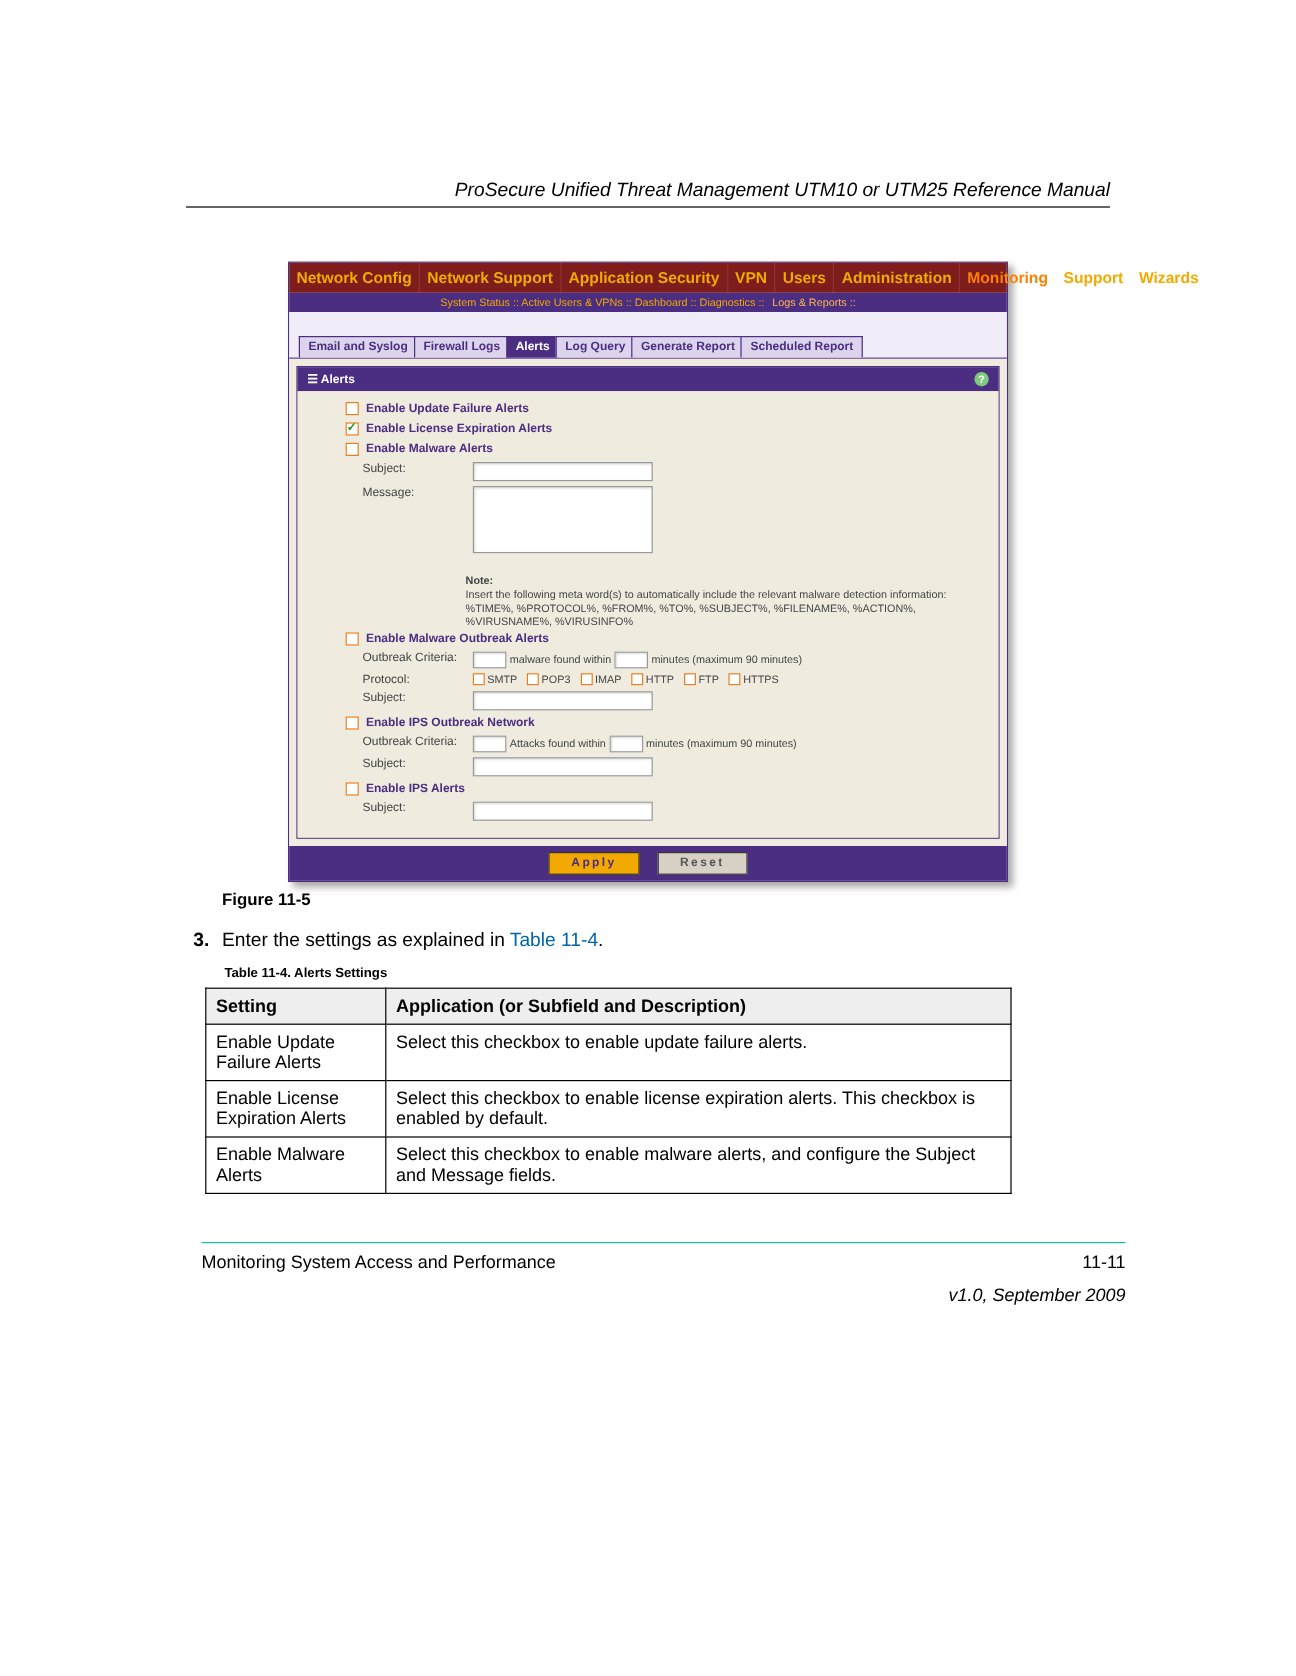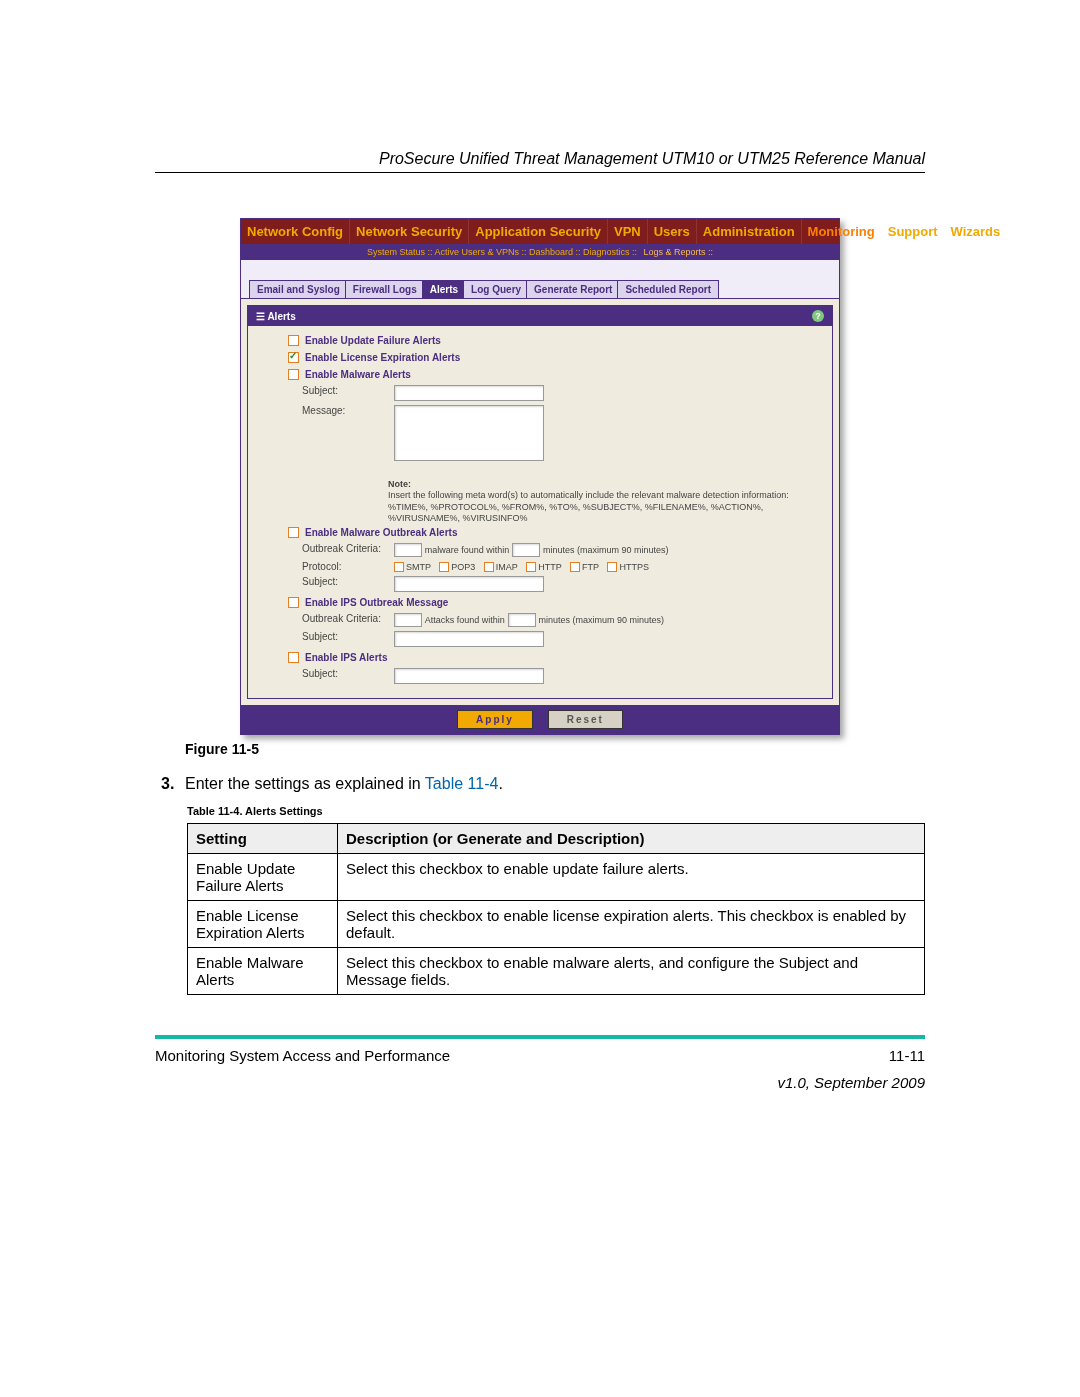--- a/index.html
+++ b/index.html
@@ -199,39 +199,39 @@
     font-size: 16px;
   }
   .step .num { font-weight: bold; width: 24px; margin-left: 6px; }
   .step .link { color: #0066aa; }
   .tbl-caption {
     font-weight: bold;
     font-size: 11px;
     margin: 4px 0 6px 32px;
   }
   .tbl {
-    width: 738px;
-    margin-left: 32px;
+    width: 672px;
+    margin-left: 16px;
     border-collapse: collapse;
     font-size: 15px;
   }
   .tbl th, .tbl td {
     border: 1px solid #000;
     padding: 6px 8px;
     text-align: left;
     vertical-align: top;
   }
   .tbl th { background: #eee; font-weight: bold; }
   .tbl td:first-child { width: 150px; }
   .footer {
     position: absolute;
-    left: 155px;
+    left: 168px;
     top: 1035px;
     width: 770px;
-    border-top: 4px solid #14b8a6;
+    border-top: 1px solid #14b8a6;
     padding-top: 8px;
   }
   .footer-row {
     display: flex;
     justify-content: space-between;
     font-size: 15px;
   }
   .footer-ver {
     text-align: right;
     font-style: italic;
@@ -242,21 +242,21 @@
 </style>
 </head>
 <body>
 
 <div class="page">
   <div class="doc-title">ProSecure Unified Threat Management UTM10 or UTM25 Reference Manual</div>
 
   <div class="shot">
     <div class="topnav" id="topnav">
         <span>Network Config</span>
-        <span>Network Security</span>
+        <span>Network Support</span>
         <span>Application Security</span>
         <span>VPN</span>
         <span>Users</span>
         <span>Administration</span>
         <span class="on">Monitoring</span>
         <span>Support</span>
         <span>Wizards</span>
       </div>
     <div class="subnav">
       <span>System Status :: Active Users &amp; VPNs :: Dashboard :: Diagnostics ::</span>
@@ -312,21 +312,21 @@
           <div class="row protocol-line">
             <span class="lbl">Protocol:</span>
             <span id="proto-holder"><span class="proto-cb"></span><span class="inline-txt" style="margin-right: 6px; margin-left: 2px;">SMTP  </span><span class="proto-cb"></span><span class="inline-txt" style="margin-right: 6px; margin-left: 2px;">POP3  </span><span class="proto-cb"></span><span class="inline-txt" style="margin-right: 6px; margin-left: 2px;">IMAP  </span><span class="proto-cb"></span><span class="inline-txt" style="margin-right: 6px; margin-left: 2px;">HTTP  </span><span class="proto-cb"></span><span class="inline-txt" style="margin-right: 6px; margin-left: 2px;">FTP  </span><span class="proto-cb"></span><span class="inline-txt" style="margin-right: 6px; margin-left: 2px;">HTTPS  </span></span>
           </div>
           <div class="row">
               <span class="lbl">Subject:</span>
               <span class="tbox"></span>
             </div>
           <div class="cb-line">
               <span class="cb"></span>
-              <span>Enable IPS Outbreak Message</span>
+              <span>Enable IPS Outbreak Network</span>
             </div>
           <div class="row">
             <span class="lbl">Outbreak Criteria:</span>
             <span>
               <span class="tbox tiny"></span>
               <span class="inline-txt">Attacks found within</span>
               <span class="tbox tiny"></span>
               <span class="inline-txt">minutes (maximum 90 minutes)</span>
             </span>
           </div>
@@ -358,21 +358,21 @@
     <span>
       <span>Enter the settings as explained in </span><span class="link">Table 11-4</span><span>.</span>
     </span>
   </div>
 
   <div class="tbl-caption">Table 11-4. Alerts Settings</div>
   <table class="tbl">
     <thead>
         <tr>
       <th>Setting</th>
-      <th>Description (or Generate and Description)</th>
+      <th>Application (or Subfield and Description)</th>
     </tr>
       </thead>
     <tbody id="tbody">
         <tr>
           <td>Enable Update Failure Alerts</td>
           <td>Select this checkbox to enable update failure alerts.</td>
         </tr>
         <tr>
           <td>Enable License Expiration Alerts</td>
           <td>Select this checkbox to enable license expiration alerts. This checkbox is enabled by default.</td>

